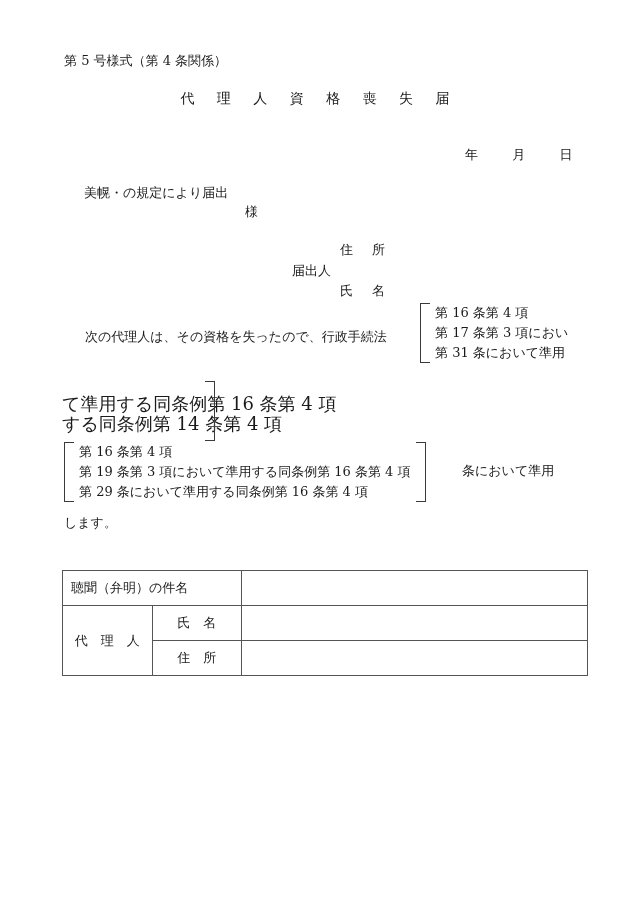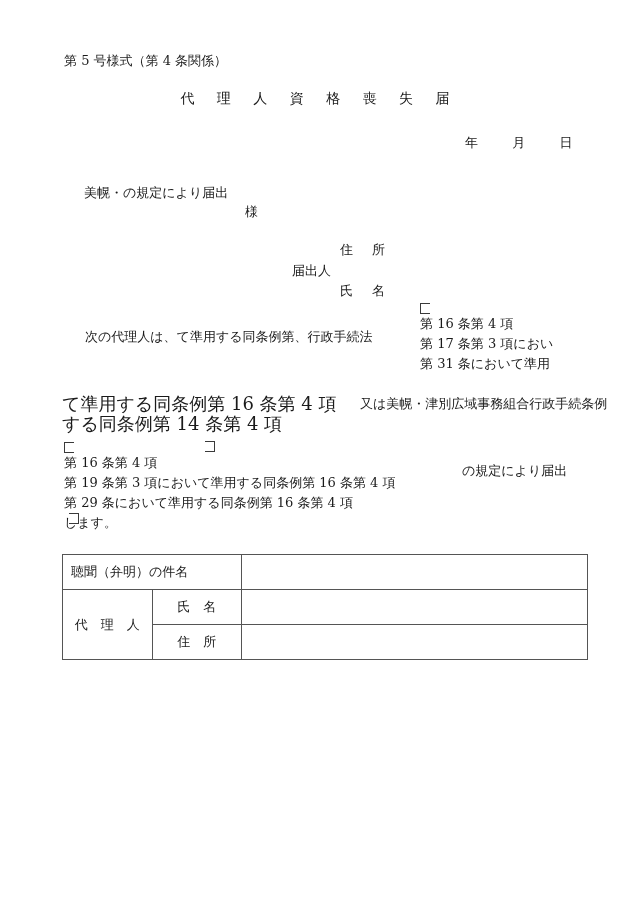--- a/index.html
+++ b/index.html
@@ -34,42 +34,41 @@
   
   #doc-title {
     left: 0; right: 0; top: 90px;
     text-align: center;
     white-space: nowrap;
     text-indent: 9px;
   }
 
   
   #date-line {
-    left: 465px; top: 134px;
+    left: 465px; top: 146px;
   }
   #date-line .dgap { display: inline-block; width: 26px; }
 
   
   #addressee-org { left: 84px; top: 184px; }
   #addressee-honorific { left: 245px; top: 203px; }
 
   
   #submitter-label { left: 292px; top: 262px; }
   #submitter-address-label { left: 340px; top: 241px; }
   #submitter-name-label { left: 340px; top: 282px; }
 
   
   #body-line1 { left: 85px; top: 328px; }
 
   
   .bracket-group {
     position: absolute;
     display: flex;
     align-items: stretch;
-    flex-direction: column;
   }
   .bracket {
     width: 9px;
     flex: 0 0 9px;
     border-top: 1.2px solid #3a3a3a;
     border-bottom: 1.2px solid #3a3a3a;
   }
   .bracket.left  { border-left: 1.2px solid #3a3a3a; margin-right: 5px; }
   .bracket.right { border-right: 1.2px solid #3a3a3a; margin-left: 5px; }
   .bracket-lines {
@@ -92,21 +91,21 @@
   #group2-text > div { white-space: nowrap; }
 
   #tail-line2 { left: 360px; top: 395px; }
   #tail-line3 { left: 462px; top: 462px; }
   #closing-line { left: 64px; top: 514px; }
 
   
   #form-table {
     position: absolute;
     left: 62px;
-    top: 554px;
+    top: 570px;
     width: 526px;
     border-collapse: collapse;
     table-layout: fixed;
   }
   #form-table td {
     border: 1px solid #555555;
     font-size: 13px;
     height: 34px;
     padding: 0 8px;
     vertical-align: middle;
@@ -133,21 +132,21 @@
     <span>日</span>
   </div>
 
   <div class="abs t13" id="addressee-org">美幌・の規定により届出</div>
   <div class="abs t13" id="addressee-honorific">様</div>
 
   <div class="abs t13 sp-sm" id="submitter-address-label">住　所</div>
   <div class="abs t13" id="submitter-label">届出人</div>
   <div class="abs t13 sp-sm" id="submitter-name-label">氏　名</div>
 
-  <div class="abs t13" id="body-line1">次の代理人は、て準用する同条例第、行政手続法</div>
+  <div class="abs t13" id="body-line1">次の代理人は、その資格を失ったので、行政手続法</div>
 
   <div class="bracket-group" id="bracket-group-1">
     <div class="bracket left"></div>
     <div class="bracket-lines">
       <div>第 16 条第 4 項</div>
       <div>第 17 条第 3 項におい</div>
       <div>第 31 条において準用</div>
     </div>
   </div>
 
@@ -157,33 +156,32 @@
   </div>
   <div class="bracket-group" id="bracket-group-2">
     <div class="bracket-lines" style="width:0">
       <div>&nbsp;</div>
         <div>&nbsp;</div>
         <div>&nbsp;</div>
     </div>
     <div class="bracket right"></div>
   </div>
 
-  <div class="abs t13" id="tail-line2">又は美幌・津別広域事務組合行政手続条例</div>
 
   <div class="bracket-group" id="bracket-group-3">
     <div class="bracket left"></div>
     <div class="bracket-lines">
       <div>第 16 条第 4 項</div>
       <div>第 19 条第 3 項において準用する同条例第 16 条第 4 項</div>
       <div>第 29 条において準用する同条例第 16 条第 4 項</div>
     </div>
     <div class="bracket right"></div>
   </div>
 
-  <div class="abs t13" id="tail-line3">の規定により届出</div>
+  <div class="abs t13" id="tail-line3">条において準用</div>
 
   <div class="abs t13" id="closing-line">します。</div>
 
   <table id="form-table">
     <tbody>
       <tr>
         <td class="label-wide" colspan="2">聴聞（弁明）の件名</td>
         <td class="value-cell"></td>
       </tr>
       <tr>

